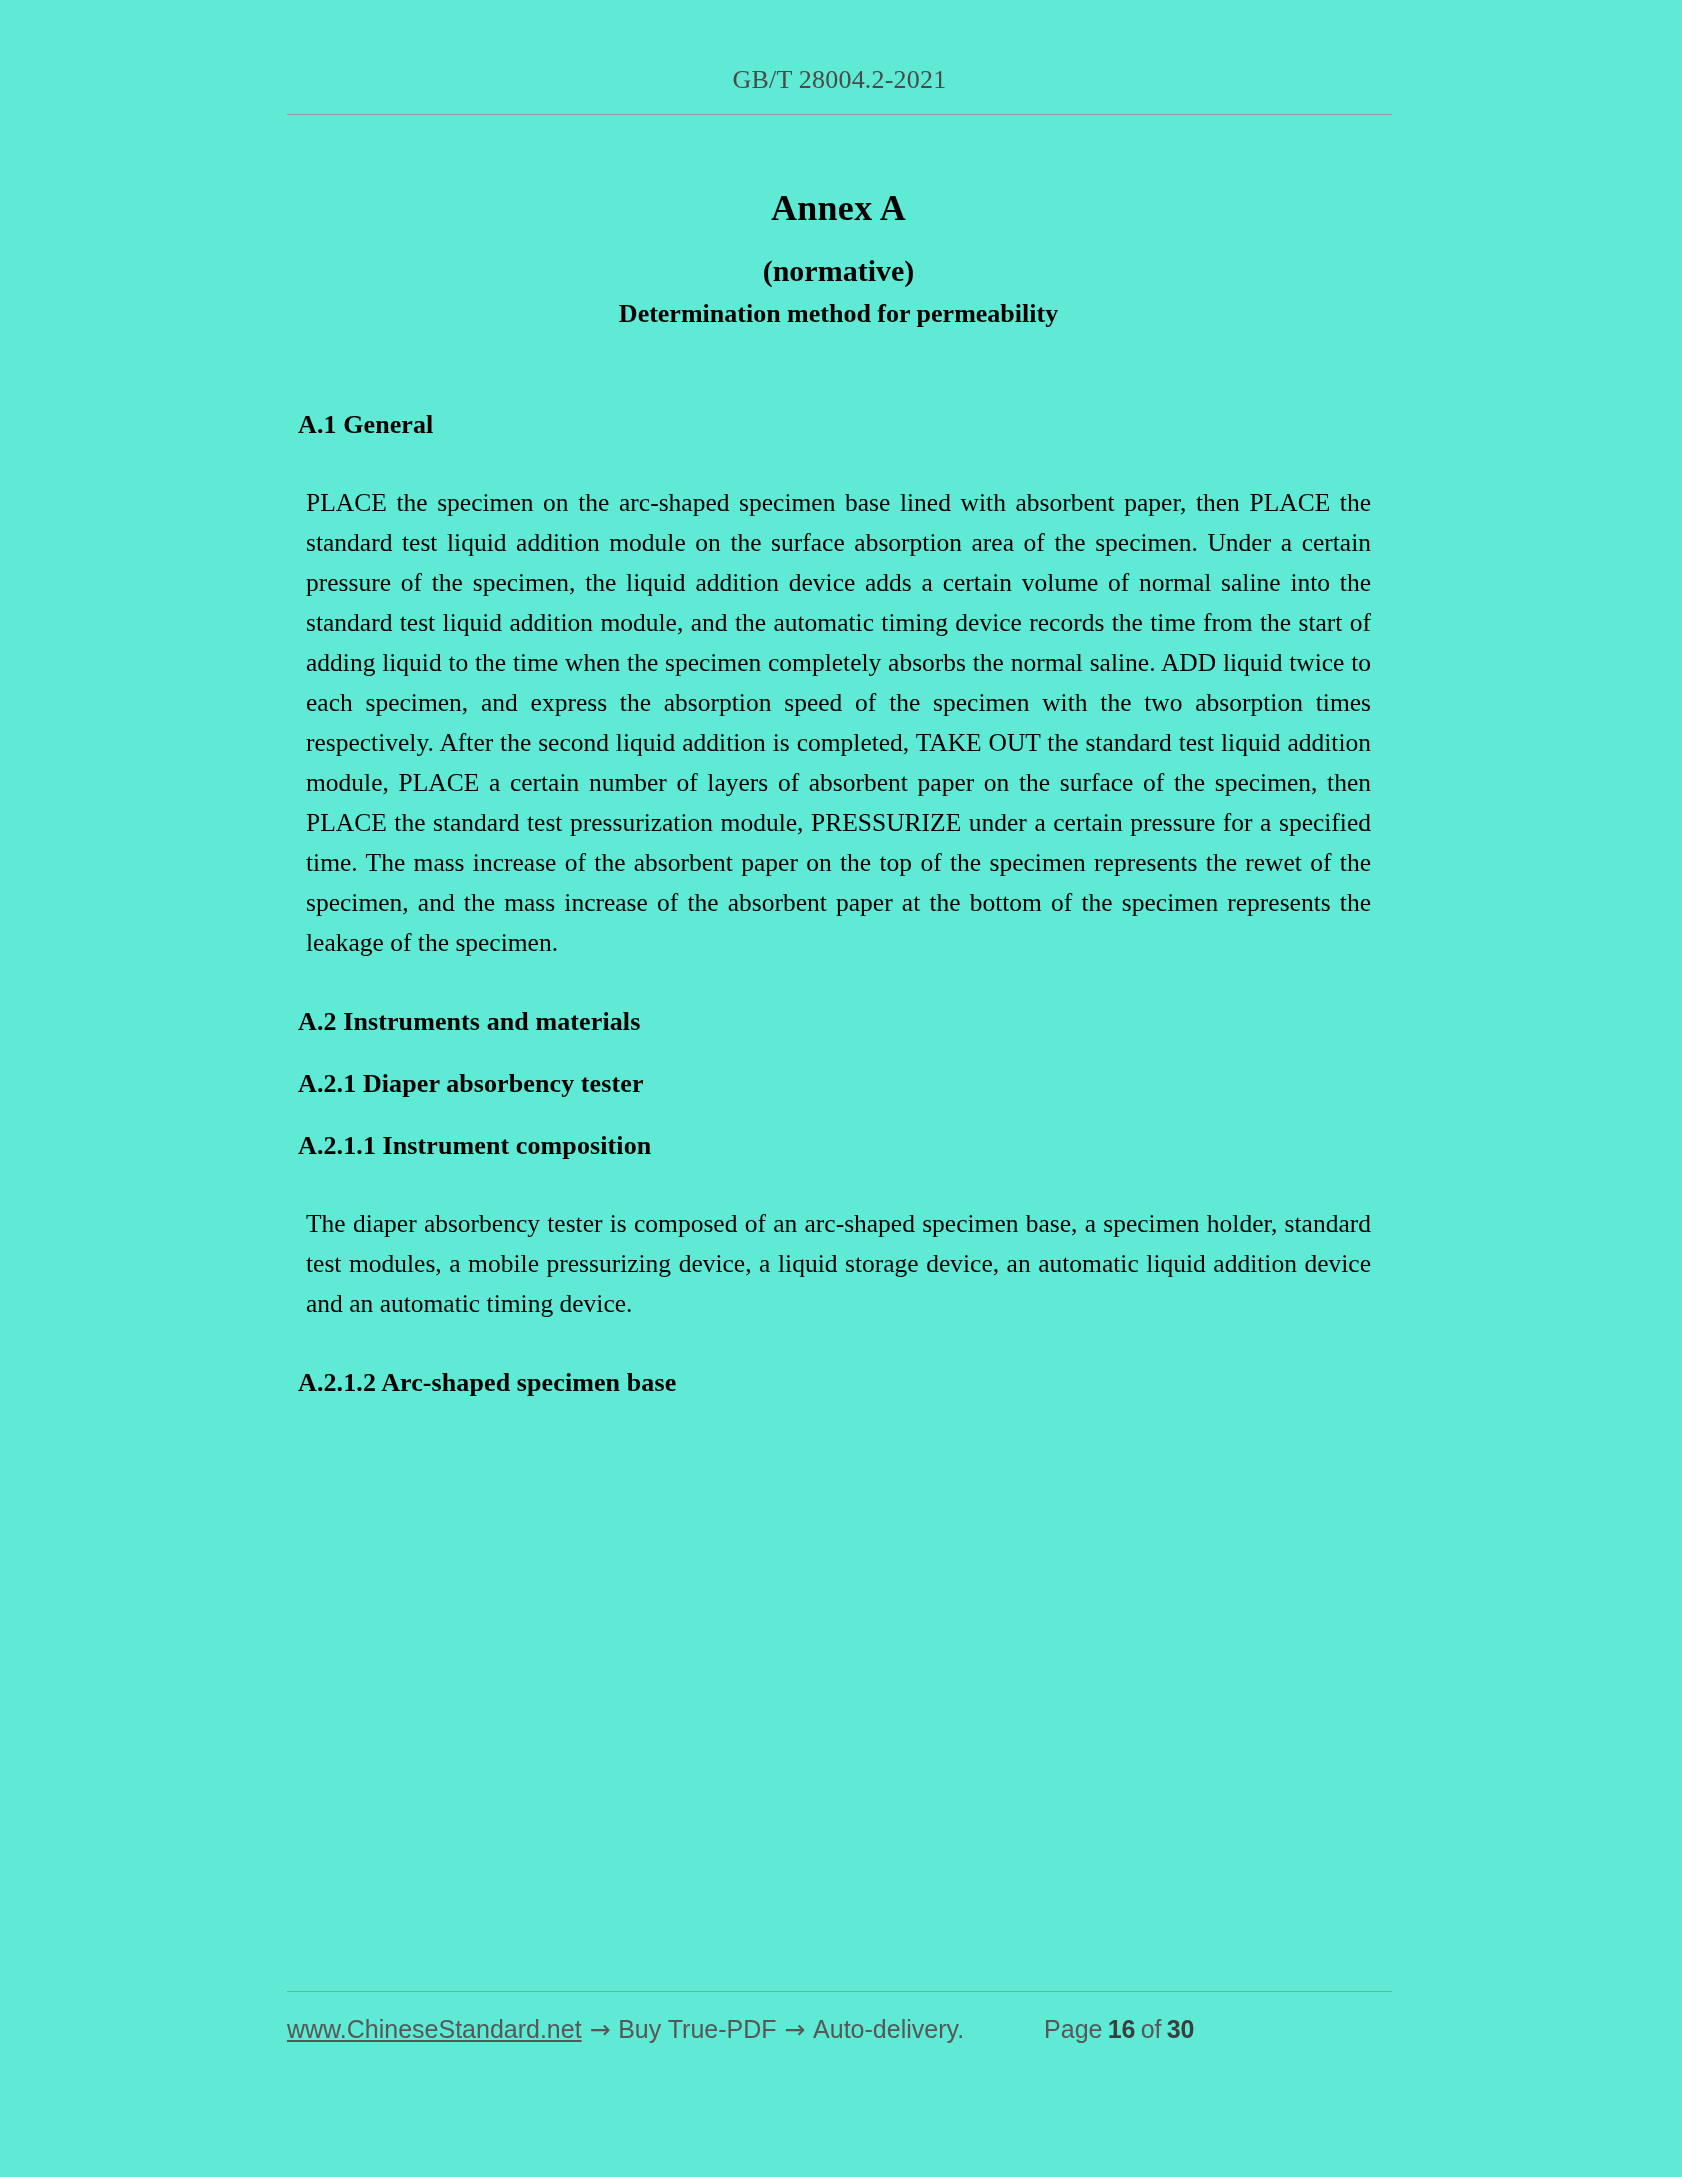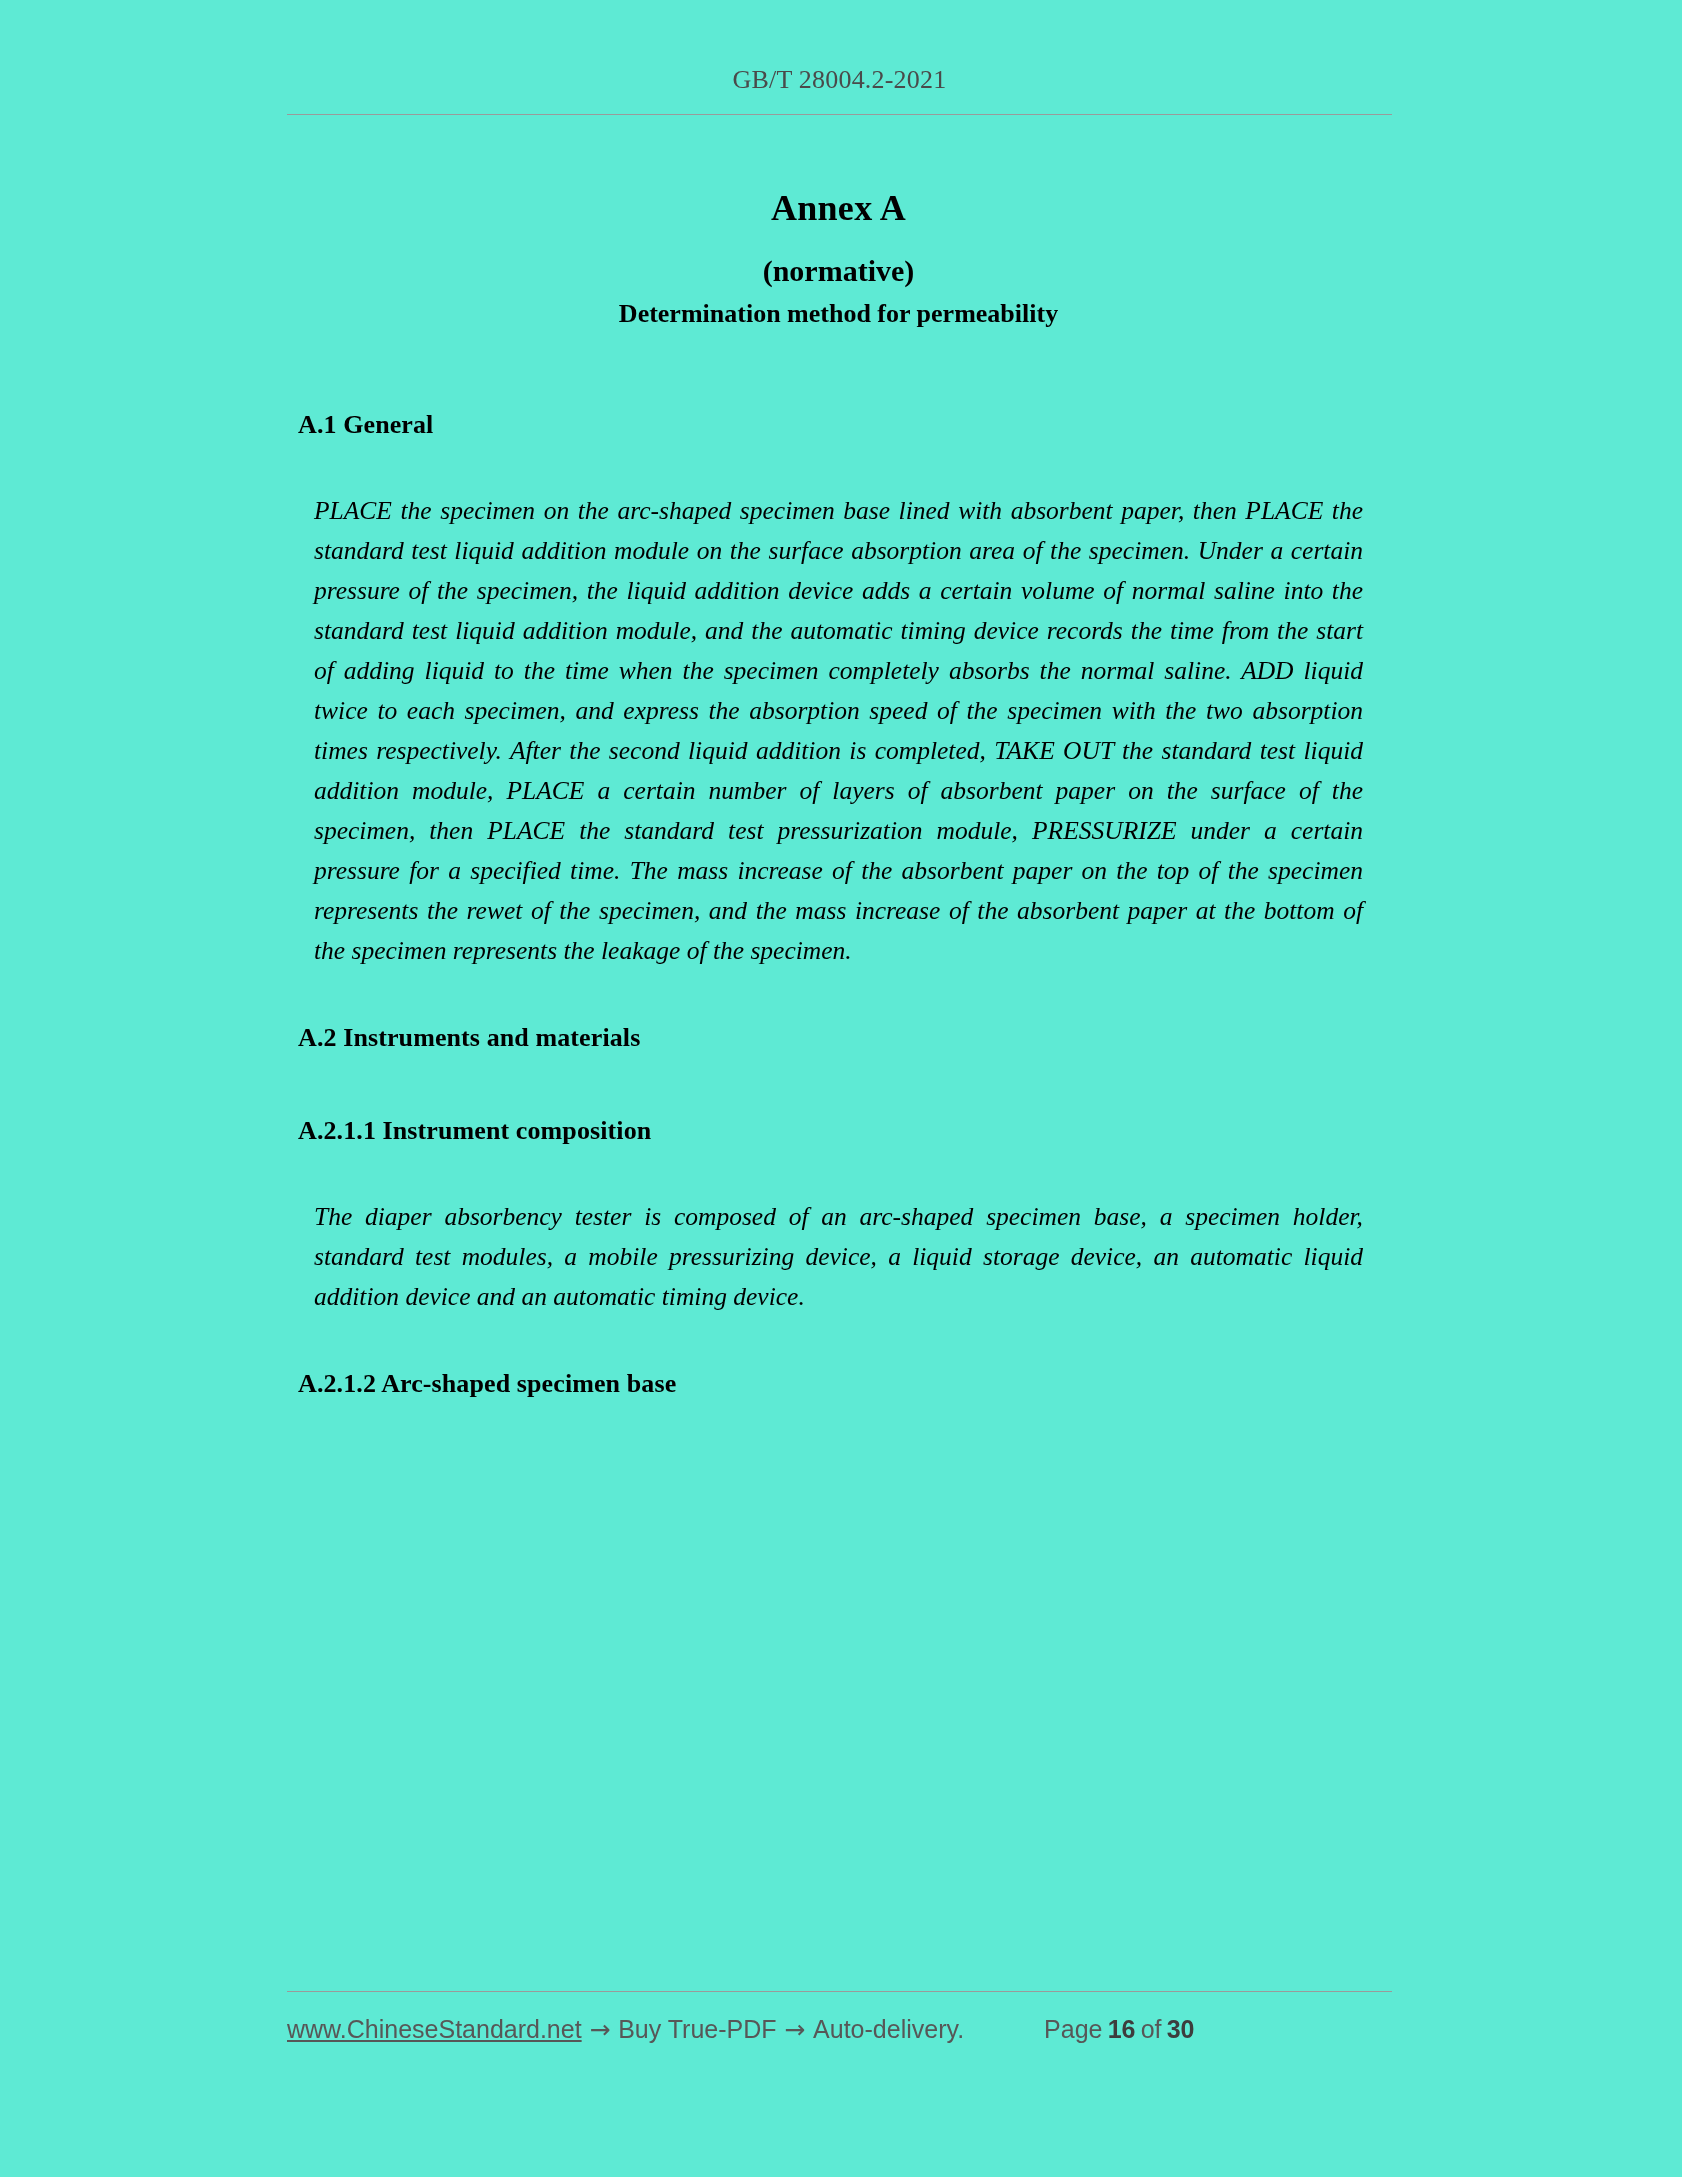--- a/index.html
+++ b/index.html
@@ -80,25 +80,24 @@
     font-size: 26px;
     font-weight: bold;
     margin: 0;
     line-height: 1.2;
     letter-spacing: 0.1px;
   }
 
   p.body-text {
     font-size: 25.5px;
     line-height: 40px;
-    margin: 16px;
+    margin: 8px;
     text-align: justify;
     text-justify: inter-word;
     hyphens: none;
-    font-style: italic;
   }
 
   .gap-general-heading { height: 80px; }
   .gap-after-heading   { height: 35px; }
   .gap-after-para      { height: 35px; }
   .gap-between-heads   { height: 31px; }
 
   
   .footer {
     position: absolute;
@@ -171,20 +170,21 @@
     <div class="gap-after-heading"></div>
 
     <p class="body-text">PLACE the specimen on the arc-shaped specimen base lined with absorbent paper, then PLACE the standard test liquid addition module on the surface absorption area of the specimen. Under a certain pressure of the specimen, the liquid addition device adds a certain volume of normal saline into the standard test liquid addition module, and the automatic timing device records the time from the start of adding liquid to the time when the specimen completely absorbs the normal saline. ADD liquid twice to each specimen, and express the absorption speed of the specimen with the two absorption times respectively. After the second liquid addition is completed, TAKE OUT the standard test liquid addition module, PLACE a certain number of layers of absorbent paper on the surface of the specimen, then PLACE the standard test pressurization module, PRESSURIZE under a certain pressure for a specified time. The mass increase of the absorbent paper on the top of the specimen represents the rewet of the specimen, and the mass increase of the absorbent paper at the bottom of the specimen represents the leakage of the specimen.</p>
 
     <div class="gap-after-para"></div>
 
     <h2 class="sec-heading">A.2 Instruments and materials</h2>
 
     <div class="gap-between-heads"></div>
 
+    <h2 class="sec-heading">A.2.1 Diaper absorbency tester</h2>
 
     <div class="gap-between-heads"></div>
 
     <h2 class="sec-heading">A.2.1.1 Instrument composition</h2>
 
     <div class="gap-after-heading"></div>
 
     <p class="body-text">The diaper absorbency tester is composed of an arc-shaped specimen base, a specimen holder, standard test modules, a mobile pressurizing device, a liquid storage device, an automatic liquid addition device and an automatic timing device.</p>
 
     <div class="gap-after-para"></div>

